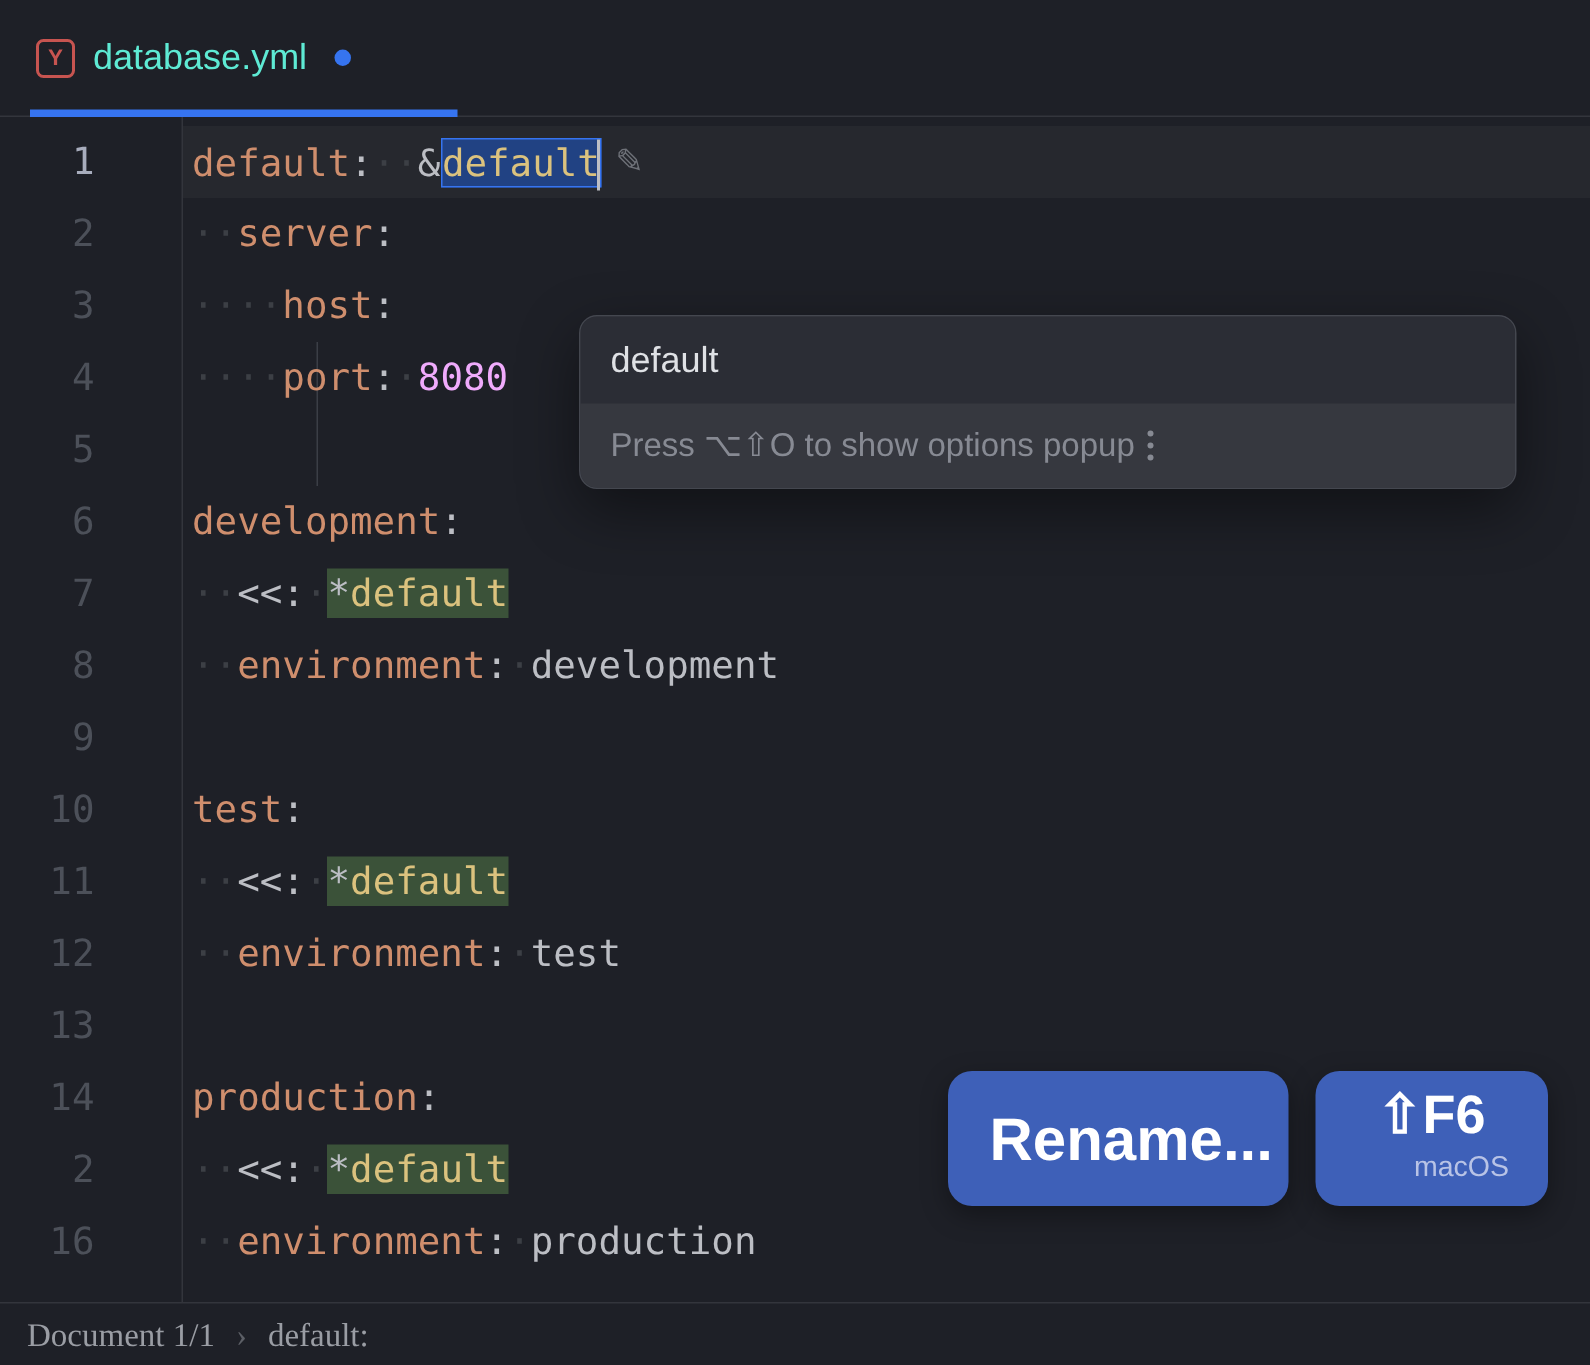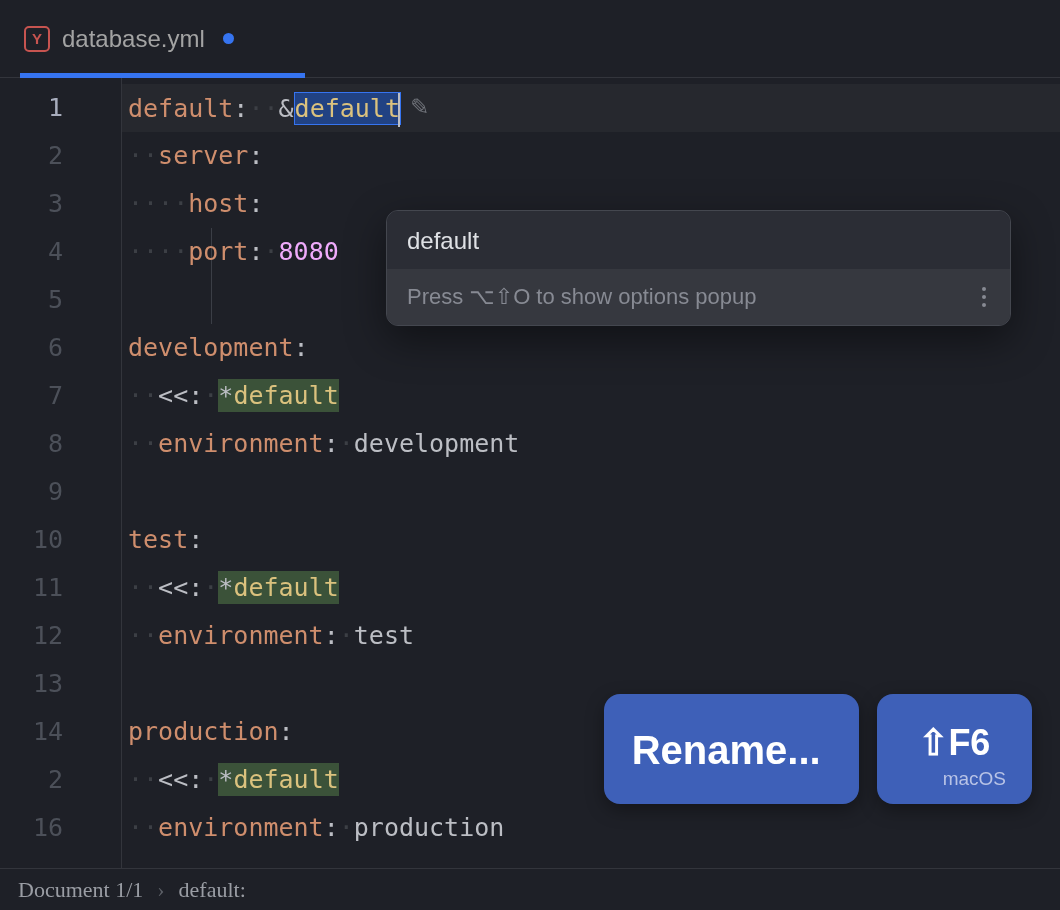--- a/index.html
+++ b/index.html
@@ -42,21 +42,21 @@
     font-size: 15px;
     font-weight: 700;
     display: flex;
     align-items: center;
     justify-content: center;
     font-family: -apple-system, BlinkMacSystemFont, sans-serif;
   }
   .tab-title {
     font-size: 24px;
     font-family: -apple-system, BlinkMacSystemFont, 'Segoe UI', sans-serif;
-    color: #a3a3a3;
+    color: #5eead4;
   }
   .modified-dot {
     width: 11px; height: 11px;
     border-radius: 50%;
     background: #3674f0;
     margin-left: 6px;
   }
   
   .editor {
     display: flex;
@@ -151,21 +151,21 @@
     padding: 16px 20px 14px 20px;
     font-size: 24px;
     color: #dfe1e5;
     background: #2b2d35;
   }
   .popup-hint {
     background: #36383f;
     padding: 14px 16px 14px 20px;
     display: flex;
     align-items: center;
-    justify-content: space-between;
+    justify-content: flex-start;
     color: #878a93;
     font-size: 22px;
   }
   .kebab {
     display: flex;
     flex-direction: column;
     gap: 4px;
     padding: 4px 8px;
     cursor: pointer;
   }
@@ -179,36 +179,36 @@
     position: absolute;
     right: 28px;
     bottom: 64px;
     display: flex;
     gap: 18px;
     font-family: -apple-system, BlinkMacSystemFont, 'Segoe UI', sans-serif;
   }
   .badge {
     background: #3e60b8;
     border-radius: 16px;
-    padding: 20px 38px 18px 28px;
+    padding: 20px 10px 18px 28px;
     color: #fff;
     box-shadow: 0 6px 18px rgba(0,0,0,0.35);
   }
   .badge.rename {
     font-size: 40px;
     font-weight: 700;
     display: flex;
     align-items: center;
   }
   .badge.shortcut {
     display: flex;
     flex-direction: column;
     align-items: center;
     gap: 4px;
-    padding: 28px 26px 14px 26px;
+    padding: 8px 26px 14px 26px;
   }
   .shortcut-key {
     font-size: 36px;
     font-weight: 700;
   }
   .shortcut-os {
     font-size: 19px;
     color: #b8c3e6;
     font-weight: 400;
     margin-left: 40px;

